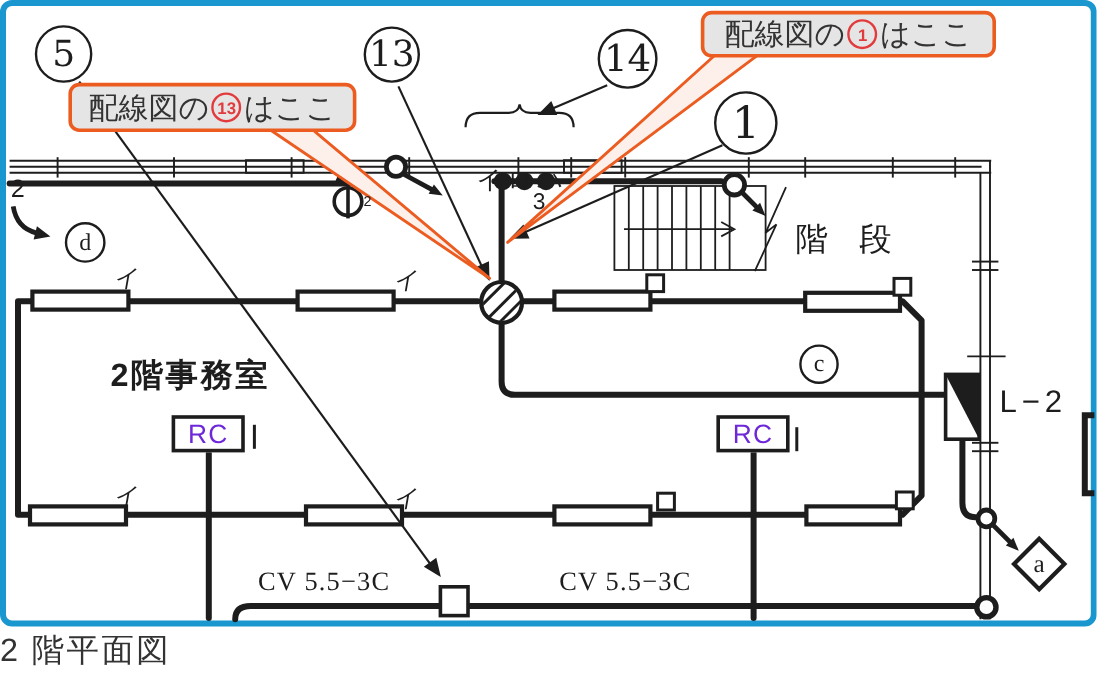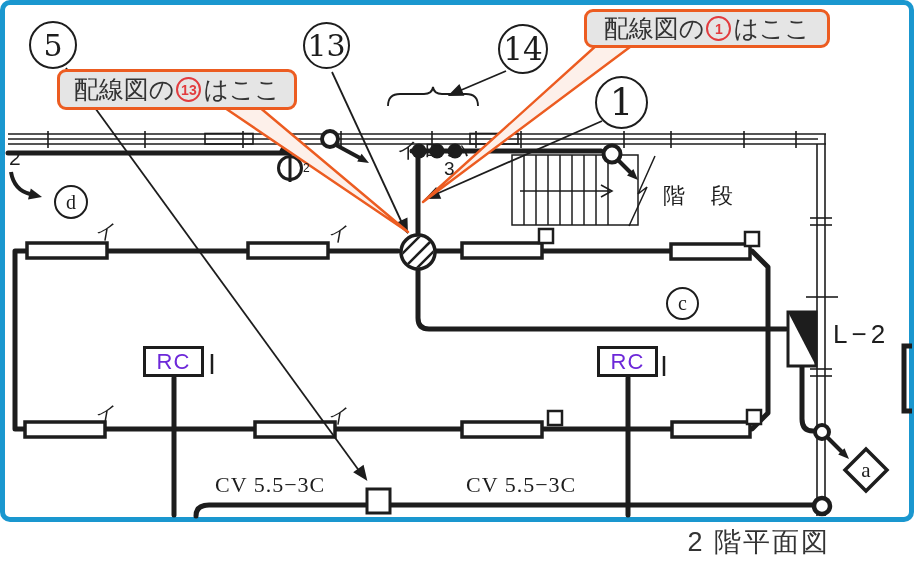--- a/index.html
+++ b/index.html
@@ -8,21 +8,21 @@
     font-family:"Liberation Sans",sans-serif;
     color:#1d1d1d;overflow:hidden;background:#fff;
   }
   .frame{
     position:absolute;left:0;top:0;width:904px;height:512px;
     border:5px solid #1a97cf;border-radius:10px;background:#ffffff;
   }
   .art{position:absolute;left:0;top:0;}
   .lbl{position:absolute;white-space:nowrap;color:#1d1d1d;}
   .room{font-size:27px;font-weight:600;letter-spacing:2px;}
-  .stairs{font-size:22px;letter-spacing:26px;text-align:right;}
+  .stairs{font-size:27px;letter-spacing:26px;text-align:right;}
   .iroha{font-size:21px;letter-spacing:4px;margin-top:31px;}
   .l2{font-size:26px;letter-spacing:4px;margin-top:20px;}
   .cv{font-size:22px;font-family:"Liberation Serif",serif;letter-spacing:1px;}
   .small3{font-size:19px;}
   .wall2{font-size:21px;}
   .sub2{font-size:12px;}
   .ika{font-size:20px;transform:skewX(-10deg);}
   .marker{
     position:absolute;border:2.5px solid #1d1d1d;border-radius:50%;
     background:#fff;display:flex;align-items:center;justify-content:center;
@@ -46,21 +46,21 @@
   .mini-circ{
     display:inline-flex;align-items:center;justify-content:center;
     width:21px;height:21px;border:2px solid #e23b3e;border-radius:50%;
     color:#e23b3e;font-size:14px;font-weight:600;flex:0 0 auto;
   }
   .a-label{
     position:absolute;font-family:"Liberation Serif",serif;font-size:21px;
     text-align:center;
   }
   .caption{
-    position:absolute;left:0;top:524px;width:830px;text-align:right;
+    position:absolute;left:0;top:524px;width:830px;text-align:left;
     font-size:27px;color:#333;letter-spacing:2px;
   }
 </style>
 </head>
 <body>
 
 <div class="stage">
 
   <div class="frame"></div>
 
@@ -236,20 +236,21 @@
   <div class="marker" style="left:498px;top:24px;width:46px;height:46px;font-size:31px;">14</div>
   <div class="marker" style="left:595px;top:76px;width:49px;height:49px;font-size:37px;">1</div>
 
   <div class="letter-circle" style="left:54px;top:185px;width:30px;height:30px;">d</div>
   <div class="letter-circle" style="left:666px;top:287px;width:29px;height:29px;">c</div>
   <div class="a-label" style="left:852px;top:458px;width:28px;">a</div>
 
   <div class="rcbox" style="left:143px;top:346px;">RC</div>
   <div class="rcbox" style="left:597px;top:346px;">RC</div>
 
+  <div class="lbl room" style="left:92px;top:295px;">2階事務室</div>
   <div class="lbl stairs" style="left:663px;top:181px;">階段</div>
   <div class="lbl iroha" style="left:397px;top:105px;">イロハ</div>
   <div class="lbl l2" style="left:833px;top:299px;">L−2</div>
   <div class="lbl cv" style="left:215px;top:472px;">CV 5.5−3C</div>
   <div class="lbl cv" style="left:466px;top:472px;">CV 5.5−3C</div>
   <div class="lbl small3" style="left:444px;top:158px;">3</div>
   <div class="lbl wall2" style="left:9px;top:146px;">2</div>
   <div class="lbl sub2" style="left:303px;top:161px;">2</div>
   <div class="lbl ika" style="left:96px;top:218px;">イ</div>
   <div class="lbl ika" style="left:329px;top:220px;">イ</div>

